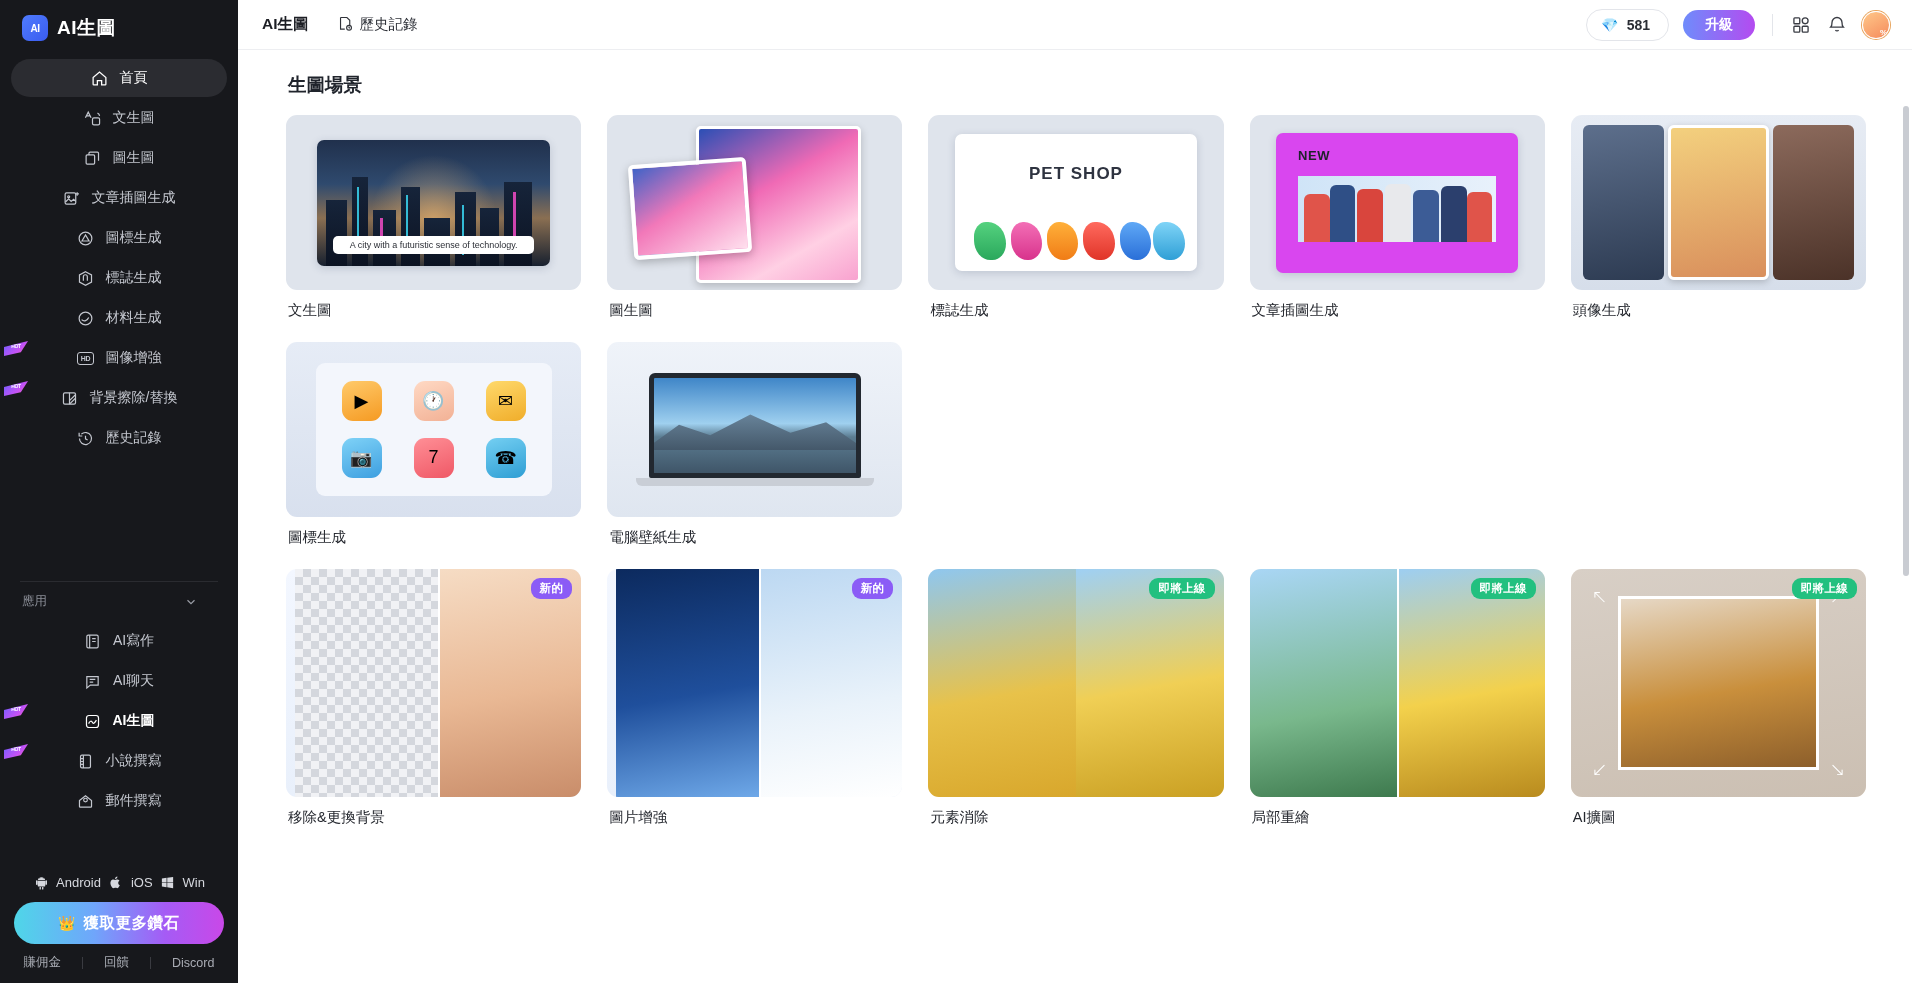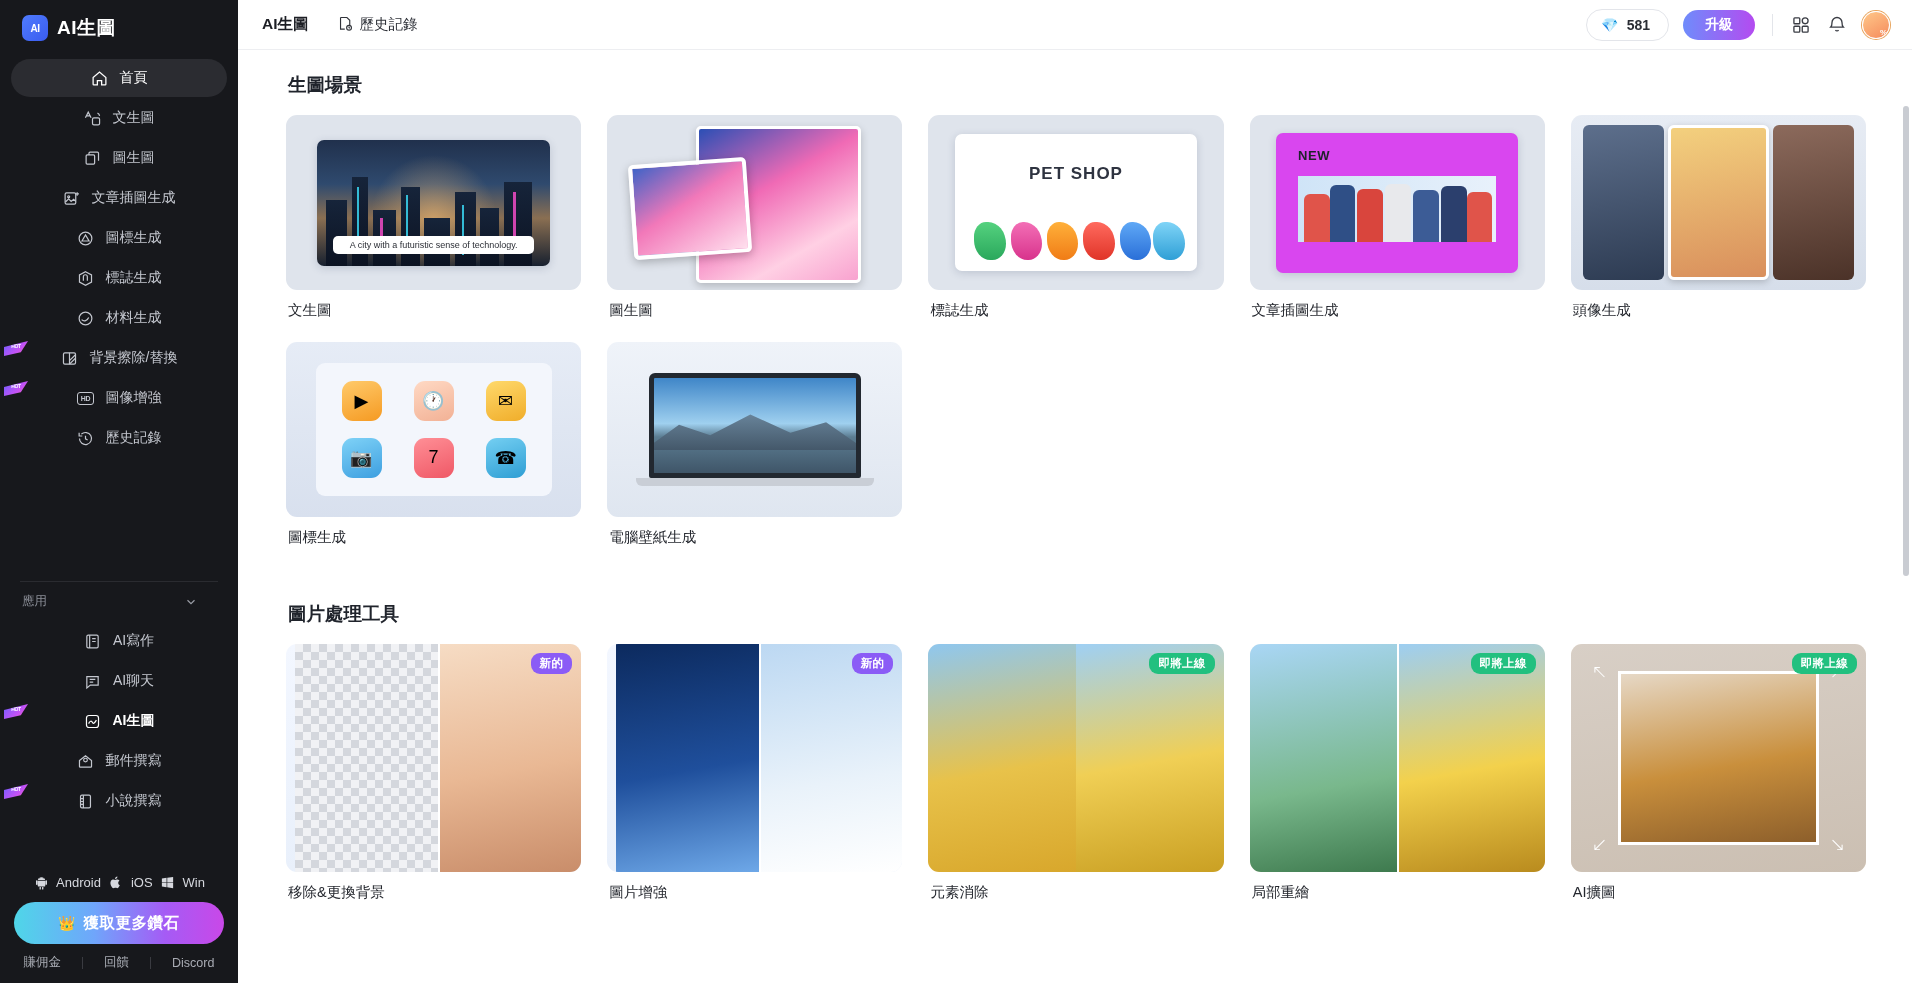--- a/index.html
+++ b/index.html
@@ -406,34 +406,34 @@
             <circle cx="12" cy="12" r="9"></circle>
             <path d="M6.5 13.5c3.5 3.5 8 1.5 10-3"></path>
           </svg>
       </span>
       <span>材料生成</span>
     </div>
 
     <div class="nav-item">
       <span class="hot-flag">HOT</span>
       <span class="ico">
+        <span class="ico-box">HD</span>
+      </span>
+      <span>圖像增強</span>
+    </div>
+
+    <div class="nav-item">
+      <span class="hot-flag">HOT</span>
+      <span class="ico">
         <svg viewBox="0 0 24 24" fill="none" stroke="currentColor" stroke-width="1.7">
             <rect x="3.5" y="4" width="17" height="16" rx="2"></rect>
             <path d="M12 4v16M20 7l-8 8M20 12l-8 8"></path>
           </svg>
       </span>
       <span>背景擦除/替換</span>
-    </div>
-
-    <div class="nav-item">
-      <span class="hot-flag">HOT</span>
-      <span class="ico">
-        <span class="ico-box">HD</span>
-      </span>
-      <span>圖像增強</span>
     </div>
 
     <div class="nav-item">
       <span class="ico">
         <svg viewBox="0 0 24 24" fill="none" stroke="currentColor" stroke-width="1.7">
             <path d="M3.5 12a8.5 8.5 0 1 0 2.6-6.1"></path>
             <path d="M3 4v4.5h4.5"></path>
             <path d="M12 8v4.5l3 1.6"></path>
           </svg>
       </span>
@@ -479,38 +479,38 @@
       <span class="ico">
         <svg viewBox="0 0 24 24" fill="none" stroke="currentColor" stroke-width="1.7">
             <rect x="3.5" y="3.5" width="17" height="17" rx="3.5"></rect>
             <path d="M6.5 15c2-4 4-4.5 5.5-1.5C13.5 16.5 15.5 13 17.5 10"></path>
           </svg>
       </span>
       <span>AI生圖</span>
     </div>
 
     <div class="nav-item">
+      <span class="hot-flag">HOT</span>
+      <span class="ico">
+        <svg viewBox="0 0 24 24" fill="none" stroke="currentColor" stroke-width="1.7">
+            <rect x="5" y="3" width="14" height="18" rx="2"></rect>
+            <path d="M9 3v18M5.5 8h3.5M5.5 12h3.5M5.5 16h3.5"></path>
+          </svg>
+      </span>
+      <span>小說撰寫</span>
+    </div>
+
+    <div class="nav-item">
       <span class="ico">
         <svg viewBox="0 0 24 24" fill="none" stroke="currentColor" stroke-width="1.7">
             <path d="M3.5 10.5 12 4l8.5 6.5V19a1 1 0 0 1-1 1h-15a1 1 0 0 1-1-1z"></path>
             <circle cx="12" cy="10" r="2.6"></circle>
           </svg>
       </span>
       <span>郵件撰寫</span>
-    </div>
-
-    <div class="nav-item">
-      <span class="hot-flag">HOT</span>
-      <span class="ico">
-        <svg viewBox="0 0 24 24" fill="none" stroke="currentColor" stroke-width="1.7">
-            <rect x="5" y="3" width="14" height="18" rx="2"></rect>
-            <path d="M9 3v18M5.5 8h3.5M5.5 12h3.5M5.5 16h3.5"></path>
-          </svg>
-      </span>
-      <span>小說撰寫</span>
     </div>
   </nav>
 
   <div class="spacer"></div>
 
   <div class="store-row">
     <span class="sico">
       <svg viewBox="0 0 24 24" fill="currentColor">
           <path d="M6 9h12v8a1.5 1.5 0 0 1-1.5 1.5h-9A1.5 1.5 0 0 1 6 17zM3.2 9.6a1.2 1.2 0 0 1 2.4 0v5a1.2 1.2 0 0 1-2.4 0zM18.4 9.6a1.2 1.2 0 0 1 2.4 0v5a1.2 1.2 0 0 1-2.4 0zM9 19h2v3.2a1.1 1.1 0 0 1-2.2 0zM13 19h2v3.2a1.1 1.1 0 0 1-2.2 0zM6.2 7.8C6.6 5.3 9 3.5 12 3.5s5.4 1.8 5.8 4.3zM9.3 5.6a.6.6 0 1 0 0-1.2.6.6 0 0 0 0 1.2zM14.7 5.6a.6.6 0 1 0 0-1.2.6.6 0 0 0 0 1.2z"></path>
         </svg>
@@ -695,21 +695,20 @@
               </div>
             </div>
           </div>
           <div class="card-label">電腦壁紙生成</div>
         </div>
 
 
         <div></div>
       </div>
 
-      <h2 class="section-title second">圖片處理工具</h2>
 
       <div class="grid row3">
 
         <div class="card">
           <div class="thumb tint-new">
             <span class="badge new">新的</span>
             <div class="split">
               <div class="half checker"></div>
               <div class="half portrait-l"></div>
               <div class="divider-line"></div>

